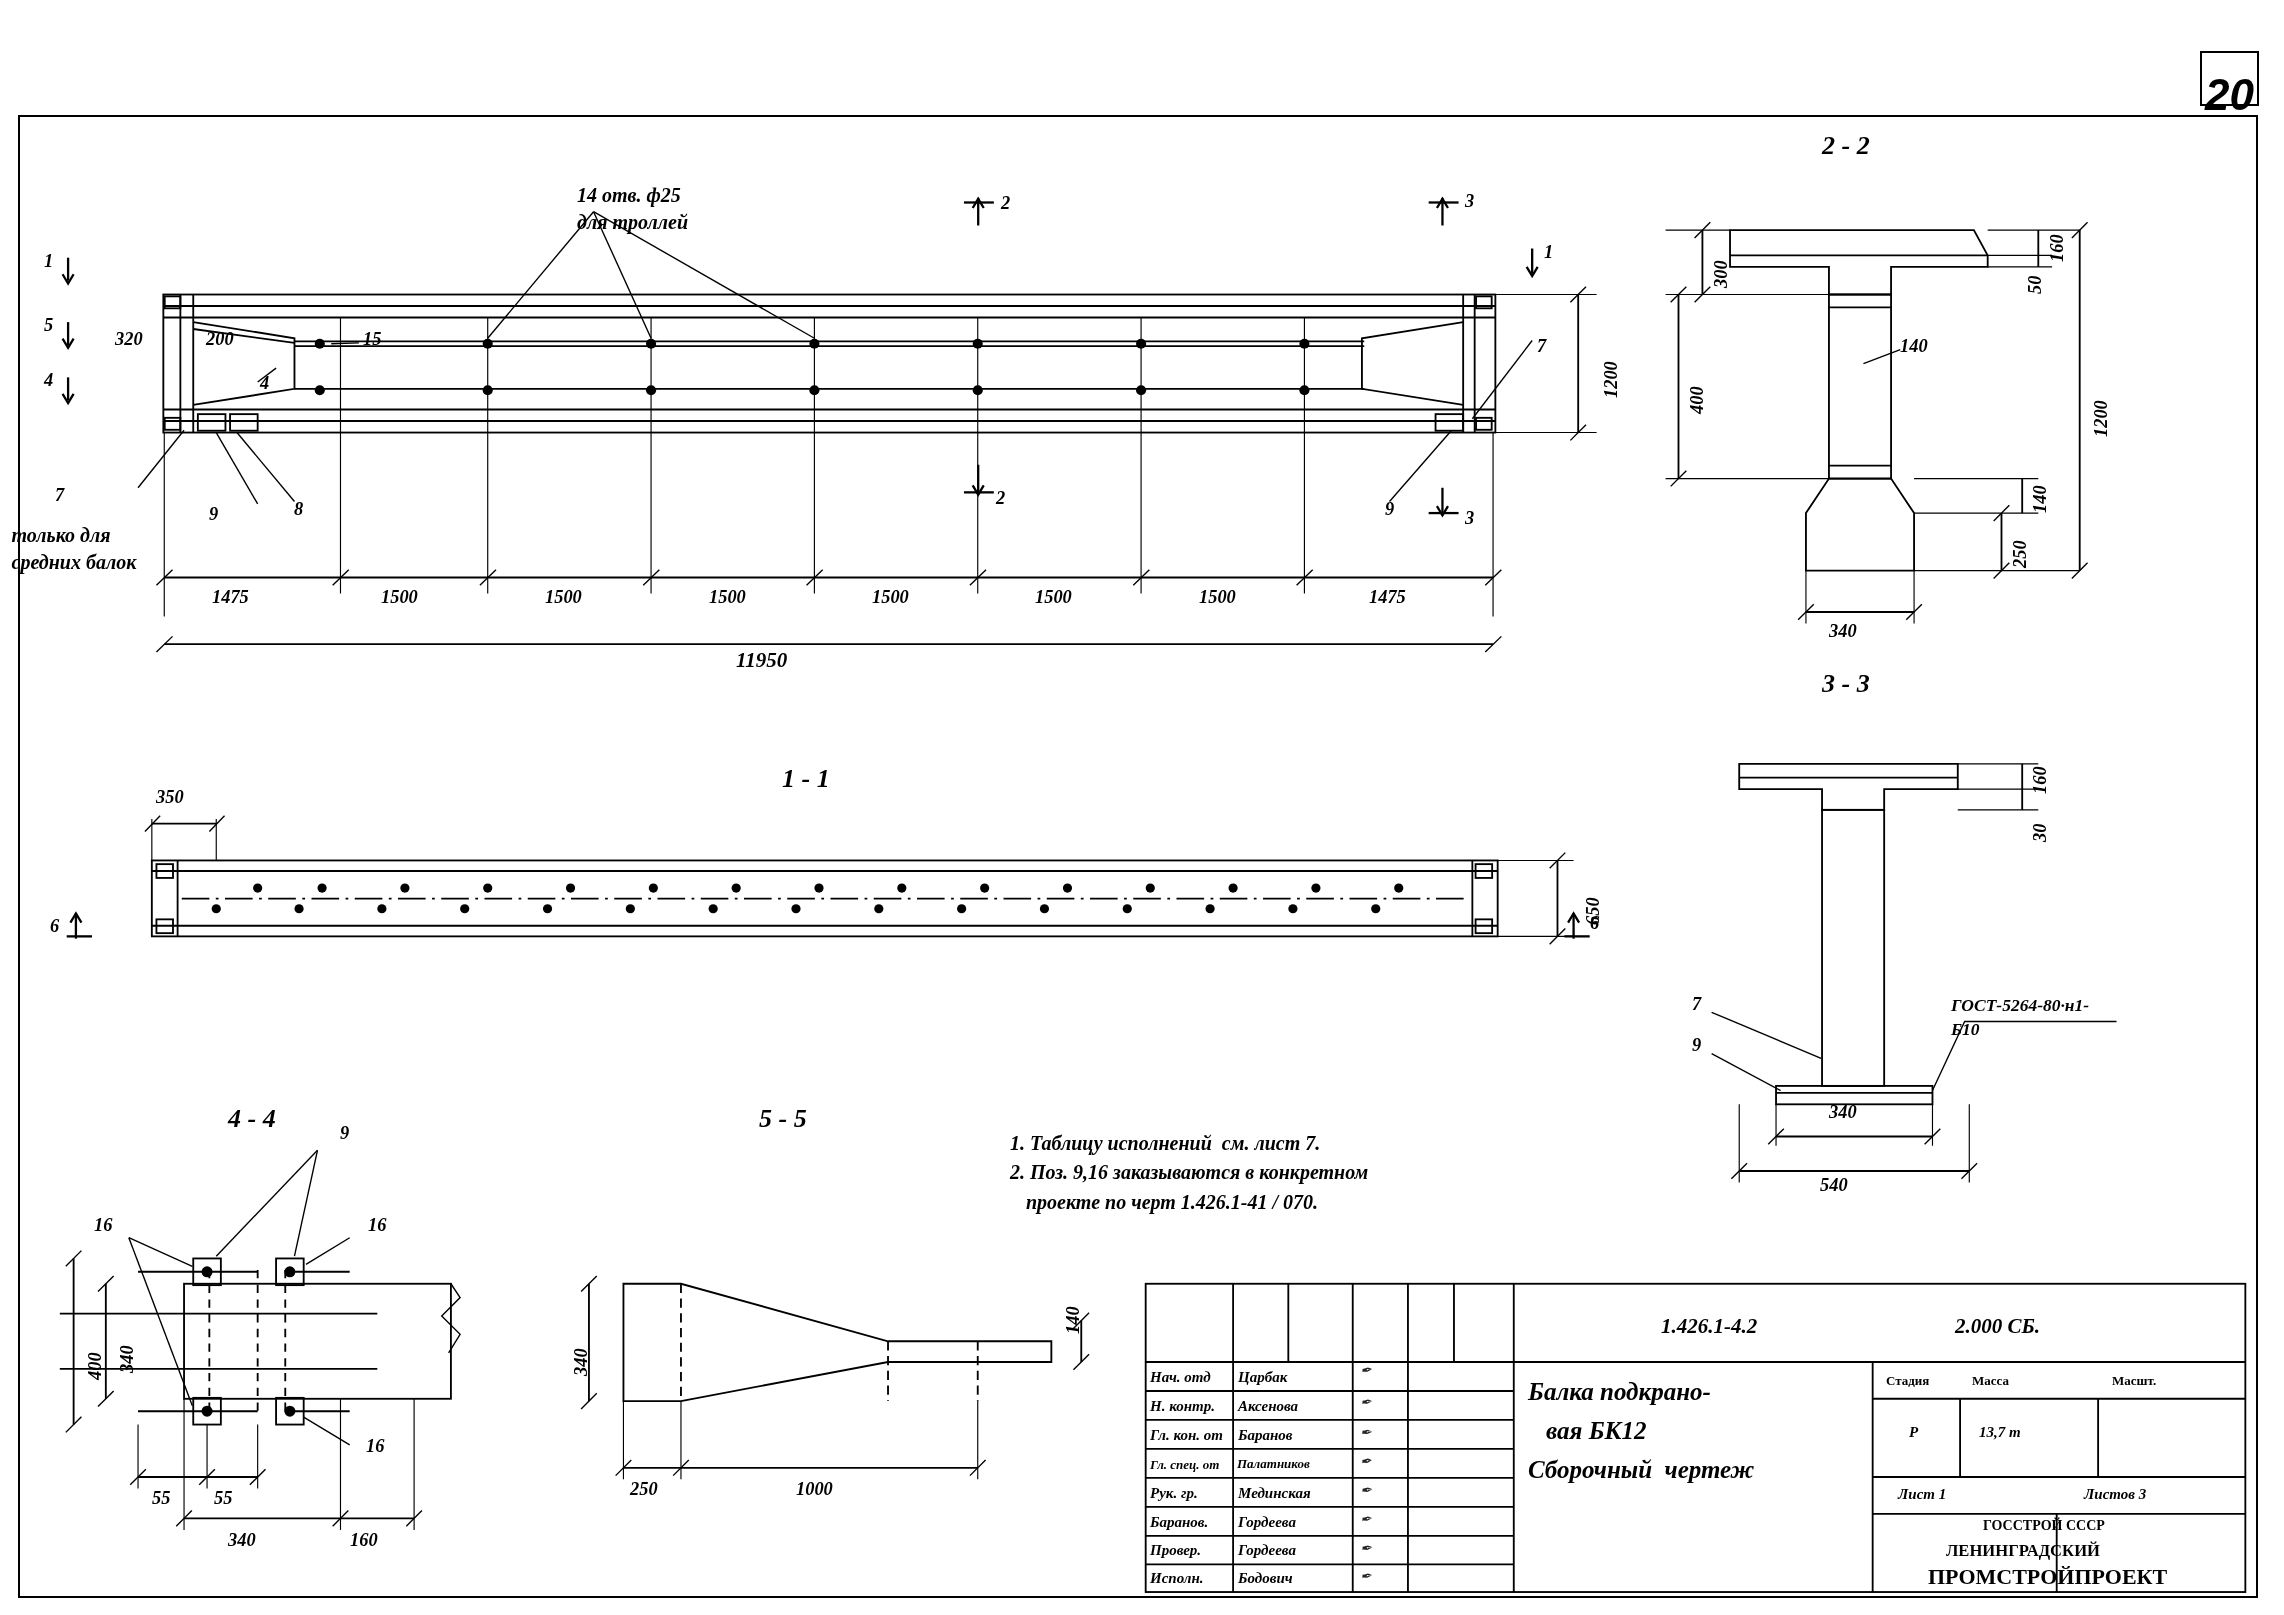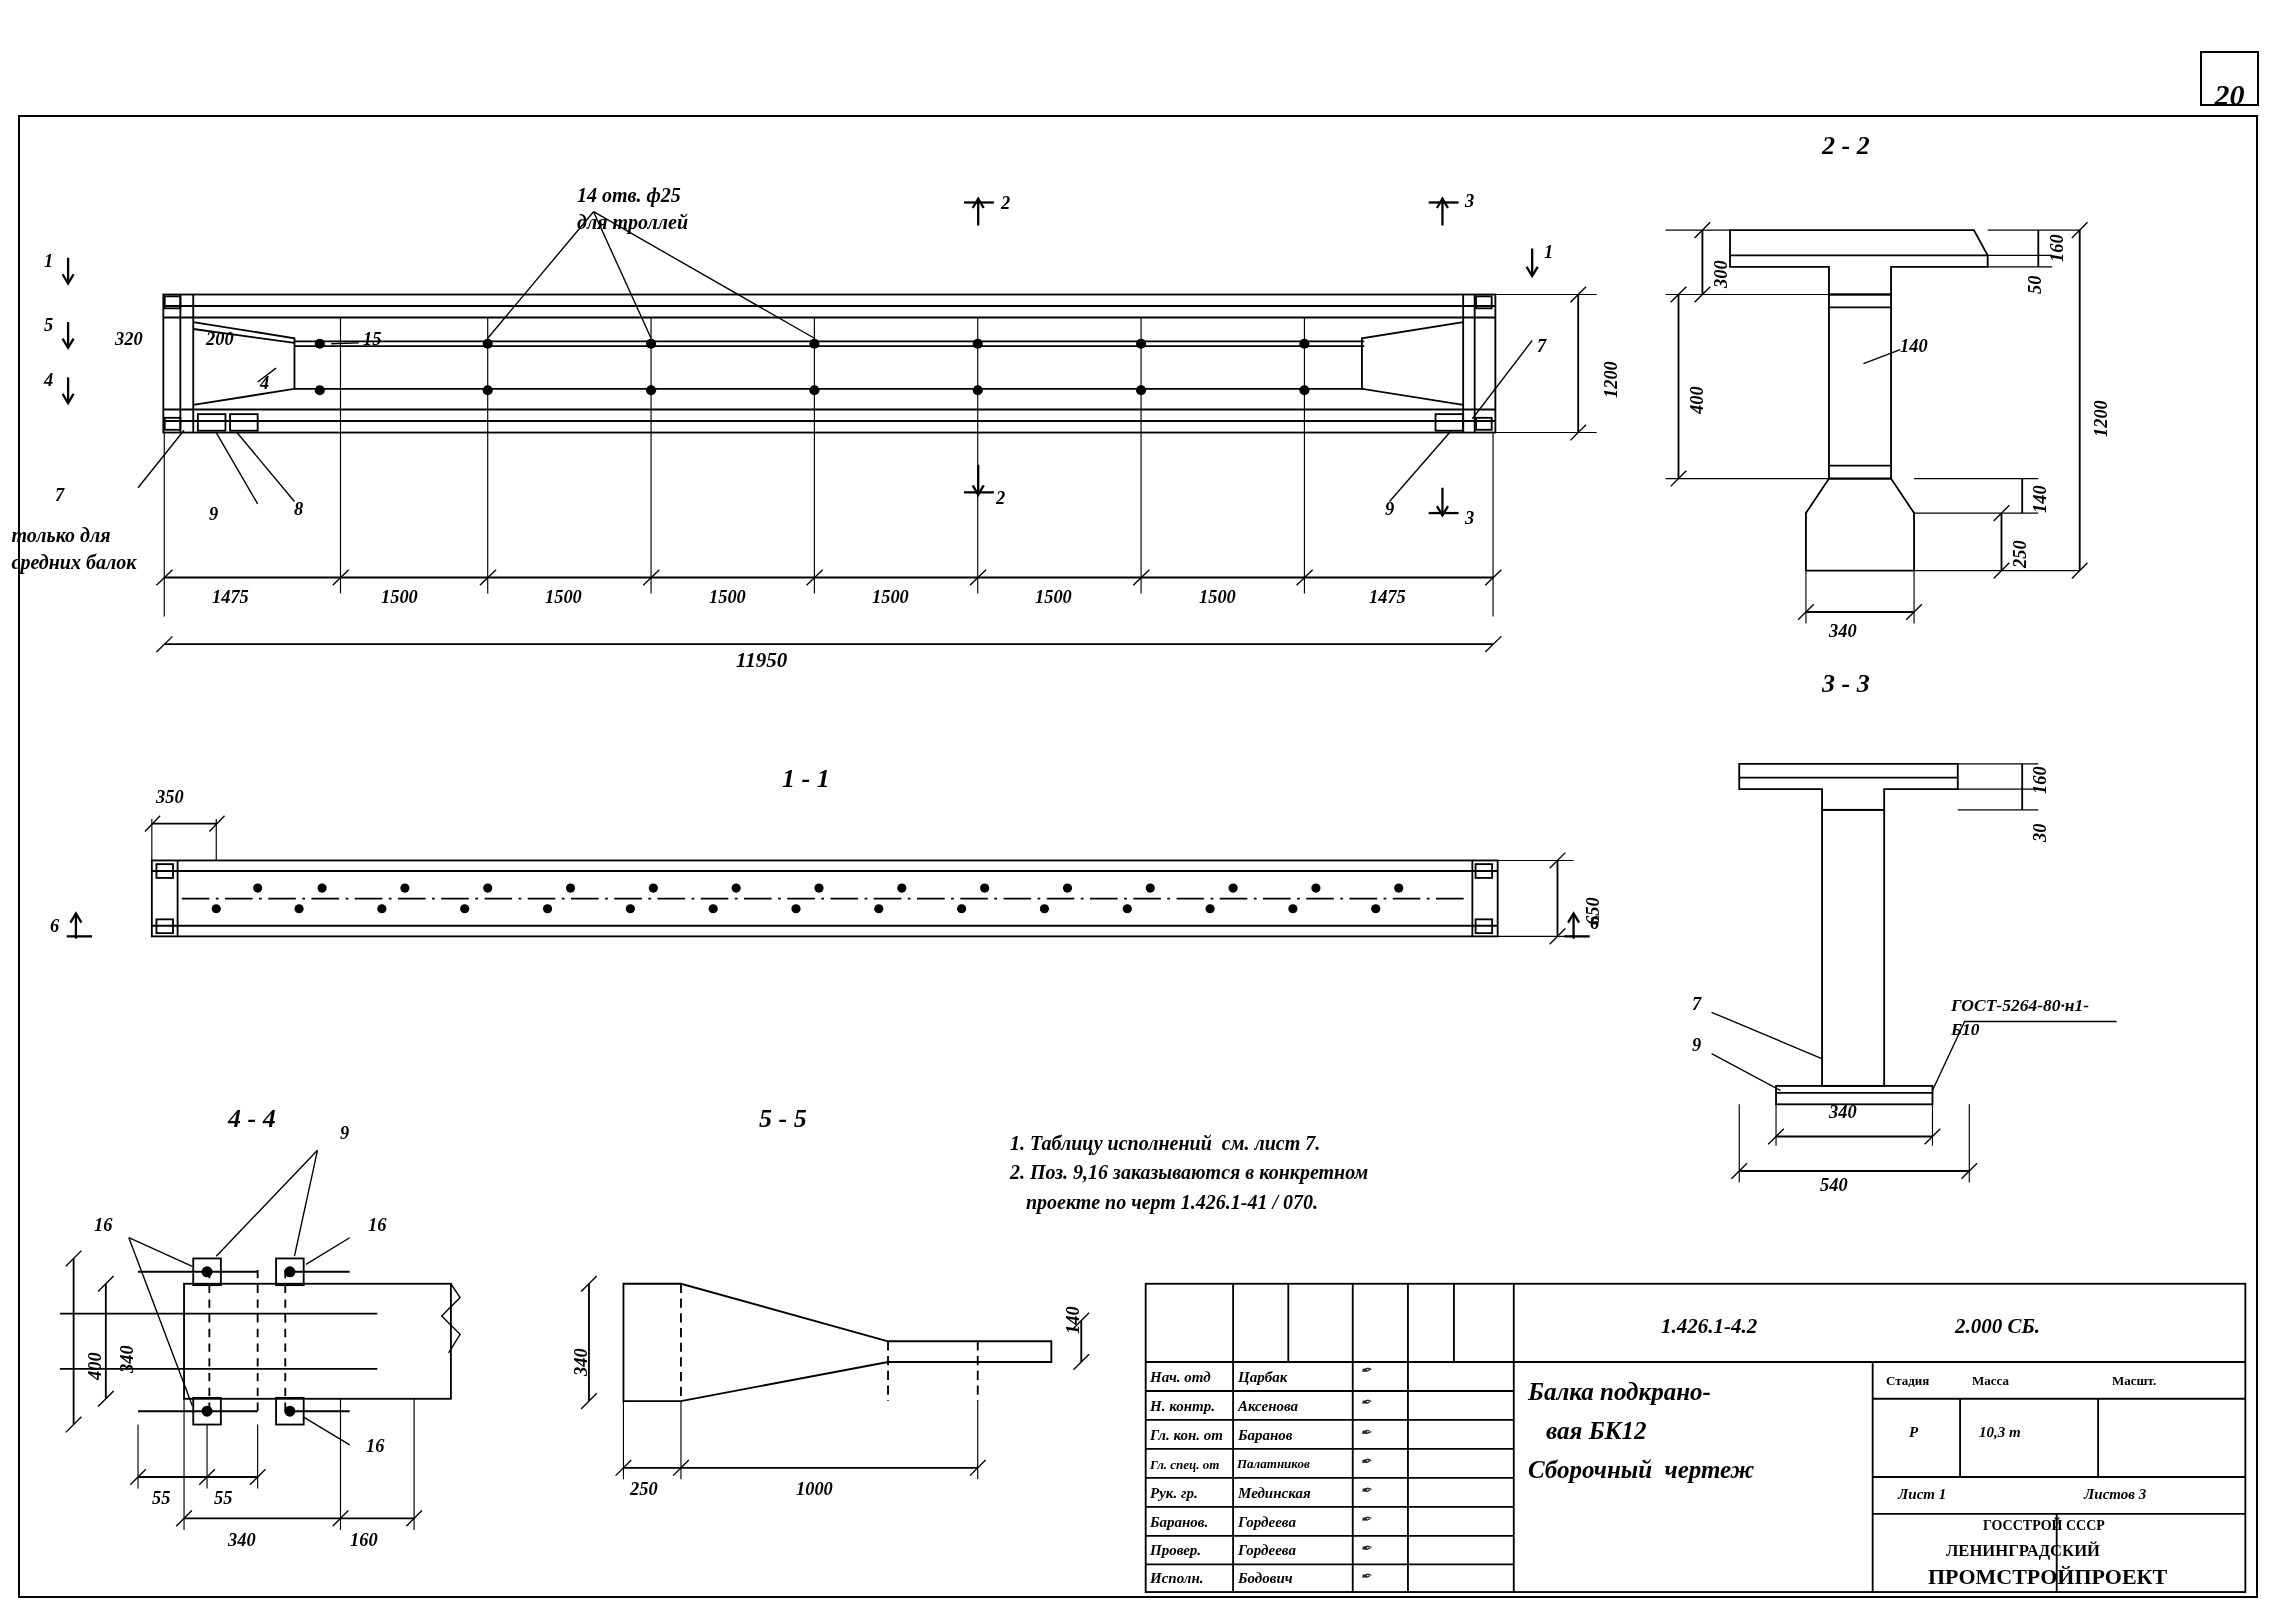--- a/index.html
+++ b/index.html
@@ -1,20 +1,20 @@
 <!DOCTYPE html>
 <html style="font-size:7.4px"><head>
 <meta charset="utf-8">
 <style>
   html,body{margin:0;padding:0;background:#ffffff;}
   body{width:2284px;height:1616px;position:relative;font-family:"Liberation Serif",serif;color:#000;overflow:hidden;}
   .sheet{position:absolute;left:0;top:0;width:2284px;height:1616px;}
   .frame{position:absolute;left:18.4px;top:115px;width:2236px;height:1479px;border:2.8px solid #000;}
   .pagebox{position:absolute;right:25px;top:51px;width:55px;height:51px;border:2.3px solid #000;display:flex;align-items:center;justify-content:center;}
-  .pagebox span{font-family:Liberation Serif, serif;font-style:italic;font-weight:bold;font-size:30px;margin-top:33px;}
+  .pagebox span{font-family:Liberation Sans, sans-serif;font-style:italic;font-weight:bold;font-size:44px;margin-top:33px;}
   svg{position:absolute;left:0;top:0;width:2284px;height:1616px;pointer-events:none;}
   .lbl{position:absolute;font-family:"Liberation Serif",serif;font-style:italic;font-weight:bold;white-space:pre;}
   .dim{font-size:18.4px;}
   .dimv{font-size:18.4px;transform-origin:0 0;transform:rotate(-90deg);}
   .ttl{font-size:26px;}
   .note{font-size:20px;line-height:1.35;}
   .tbtext{position:absolute;font-family:"Liberation Serif",serif;font-style:italic;font-weight:bold;font-size:15px;white-space:pre;}
   .tbtext.s{font-size:13px;}
   .tbtext.b{font-size:21px;}
   .tbtext.n{font-style:normal;}
@@ -526,21 +526,21 @@
 
   <div class="tbtext b" style="left:1661px;top:1314px;">1.426.1-4.2</div>
   <div class="tbtext b" style="left:1955px;top:1314px;">2.000 СБ.</div>
   <div class="tbtext" style="left:1528px;top:1378px;font-size:25px;font-family:Liberation Serif, serif;">Балка подкрано-</div>
   <div class="tbtext" style="left:1546px;top:1417px;font-size:25px;">вая БК12</div>
   <div class="tbtext" style="left:1528px;top:1456px;font-size:25px;">Сборочный  чертеж</div>
   <div class="tbtext s n" style="left:1886px;top:1373px;">Стадия</div>
   <div class="tbtext s n" style="left:1972px;top:1373px;">Масса</div>
   <div class="tbtext s n" style="left:2112px;top:1373px;">Масшт.</div>
   <div class="tbtext" style="left:1909px;top:1424px;">Р</div>
-  <div class="tbtext" style="left:1979px;top:1424px;">10,3 т</div>
+  <div class="tbtext" style="left:1979px;top:1424px;">13,7 т</div>
   <div class="tbtext" style="left:1898px;top:1486px;">Лист 1</div>
   <div class="tbtext" style="left:2084px;top:1486px;">Листов 3</div>
   <div class="tbtext n" style="left:1983px;top:1518px;font-size:14px;text-align:right;">ГОССТРОЙ СССР</div>
   <div class="tbtext n" style="left:1946px;top:1541px;font-size:16.6px;">ЛЕНИНГРАДСКИЙ</div>
   <div class="tbtext n" style="left:1928px;top:1564px;font-size:22px;">ПРОМСТРОЙПРОЕКТ</div>
 
   <div class="tbtext" style="left:1150px;top:1369px;">Нач. отд</div>
   <div class="tbtext" style="left:1238px;top:1369px;">Царбак</div>
   <div class="tbtext" style="left:1150px;top:1398px;">Н. контр.</div>
   <div class="tbtext" style="left:1238px;top:1398px;">Аксенова</div>

